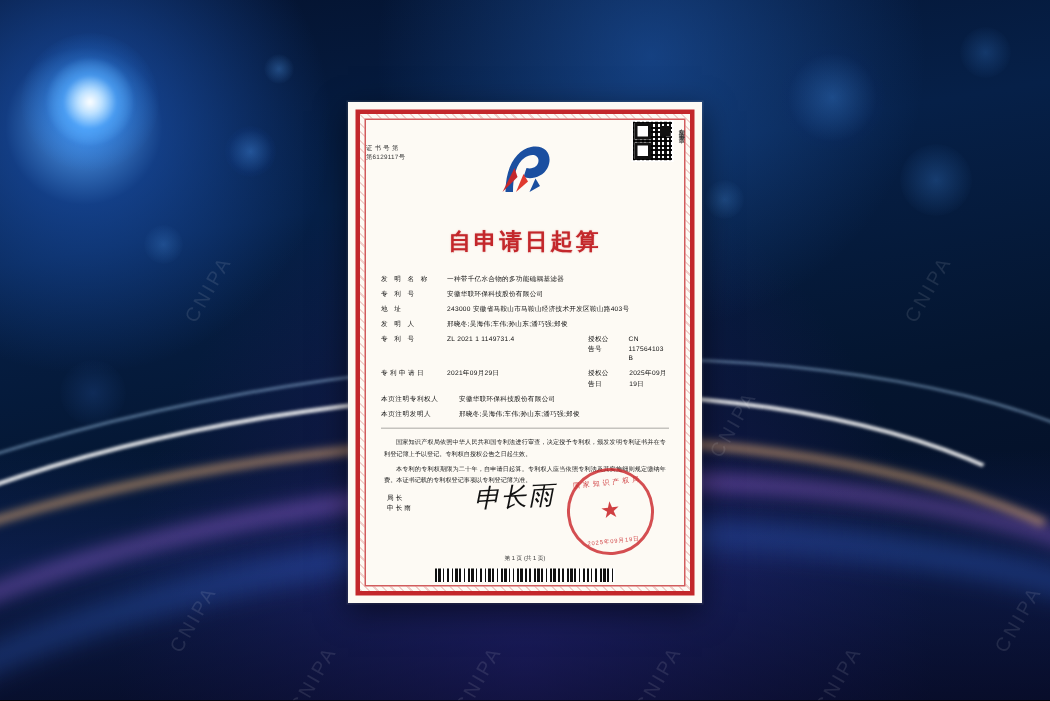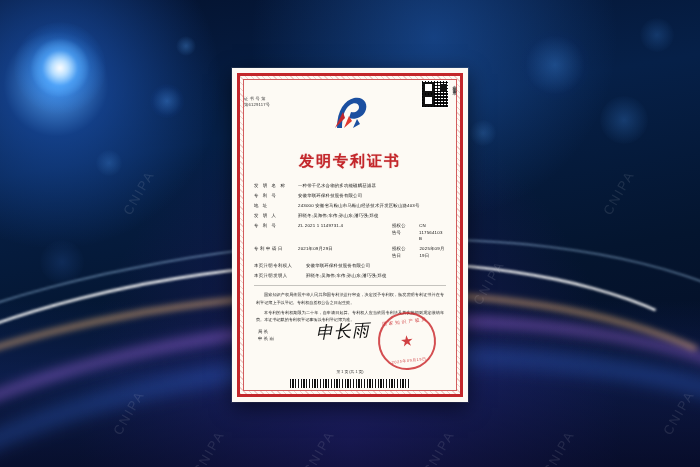--- a/index.html
+++ b/index.html
@@ -368,21 +368,21 @@
 
       <div class="emblem-wrap">
         <svg viewBox="0 0 46 40" width="46" height="40" aria-hidden="true">
           <path d="M10 34 C10 16, 18 6, 27 4 C37 2, 42 10, 38 18 C35 24, 27 26, 22 24 L24 18 C28 19, 32 17, 32 13 C32 9, 27 8, 23 11 C17 15, 15 24, 15 34 Z" fill="#1b4fa0"></path>
           <path d="M8 34 L16 18 L18 24 Z" fill="#c3272b"></path>
           <path d="M17 34 L22 22 L25 27 Z" fill="#e03a2f"></path>
           <path d="M26 34 L30 25 L33 30 Z" fill="#1b4fa0"></path>
         </svg>
       </div>
 
-      <div class="title">发明专利证书</div>
+      <div class="title">自申请日起算</div>
 
       <div class="fields">
         <div class="field-row">
           <div class="field-label">发 明 名 称</div>
           <div class="field-value">一种带千亿水合物的多功能磁耦基滤器</div>
         </div>
         <div class="field-row">
           <div class="field-label">专 利 号</div>
           <div class="field-value">安徽华联环保科技股份有限公司</div>
         </div>

